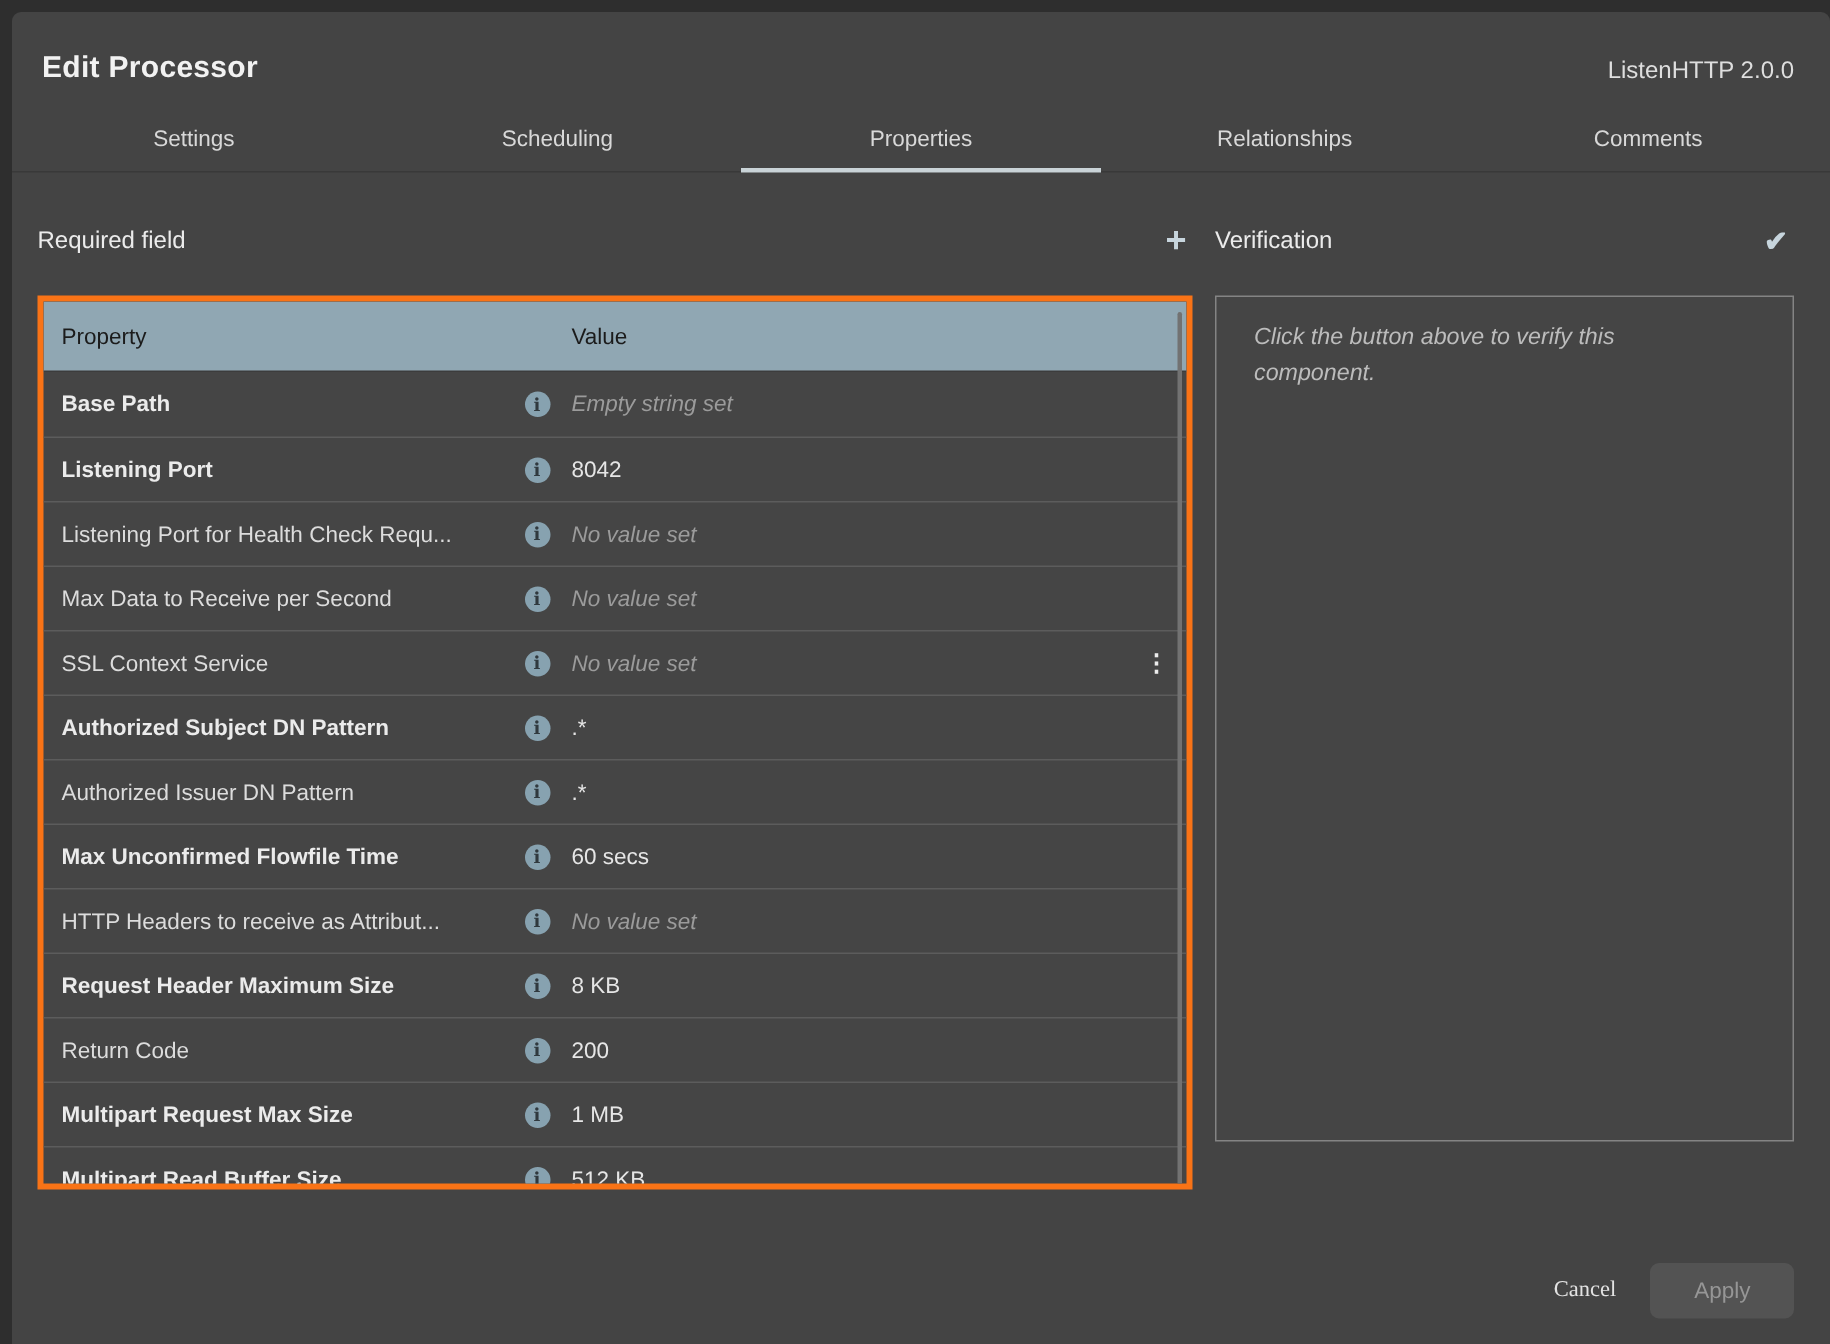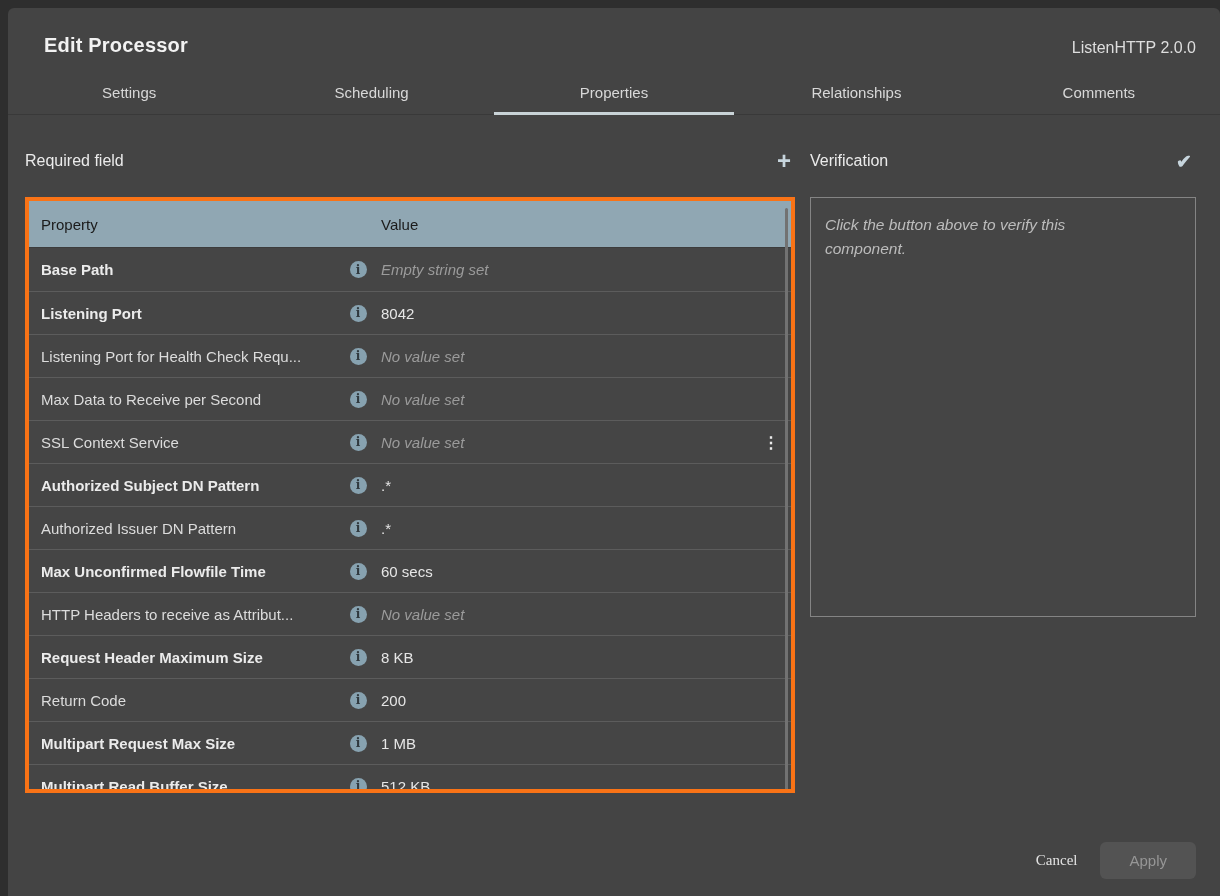--- a/index.html
+++ b/index.html
@@ -5,21 +5,21 @@
   * { margin:0; padding:0; box-sizing:border-box; }
   html,body { width:1220px; height:896px; background:#2e2e2e; overflow:hidden;
               font-family:"Liberation Sans", sans-serif; }
 
   .dialog { position:absolute; left:8px; top:8px; width:1212px; height:888px;
             background:#444444; border-radius:6px 6px 0 0; overflow:hidden;
             display:flex; flex-direction:column; color:#e6e6e6; }
 
   
   .dialog-header { display:flex; align-items:flex-end; justify-content:space-between;
-                   padding:26px 24px 0 36px; }
+                   padding:26px 24px 0 20px; }
   .dialog-title { font-size:20px; font-weight:700; color:#f2f2f2; letter-spacing:.2px; }
   .dialog-subtitle { font-size:16px; color:#dedede; }
 
   
   .tab-bar { display:flex; margin-top:16px; border-bottom:1px solid #393939; }
   .tab { flex:1; text-align:center; padding:11px 0 13px; font-size:15px; color:#d8d8d8;
          position:relative; cursor:pointer; background:none; border:none;
          font-family:inherit; }
   .tab.active::after { content:""; position:absolute; left:1px; right:1px; bottom:-1px;
                        height:3px; background:#c9d3d7; }
@@ -56,21 +56,21 @@
                  justify-content:center; line-height:1; }
   .c-value { flex:1; color:#e6e6e6; }
   .c-value.placeholder { color:#9b9b9b; font-style:italic; }
   .c-menu { width:40px; text-align:center; color:#ececec; font-size:16px;
             font-weight:700; cursor:pointer; background:none; border:none;
             font-family:inherit; }
   .scrollbar { position:absolute; right:3px; top:7px; width:3px; height:582px;
                background:#727272; border-radius:2px; }
 
   
-  .verify-panel { height:420px; border:1px solid #848484; padding:15px 14px;
+  .verify-panel { height:564px; border:1px solid #848484; padding:15px 25px;
                   background:#454545; }
   .verify-panel p { font-style:italic; color:#bcbcbc; font-size:15.5px;
                     line-height:1.55; max-width:320px; }
 
   
   .footer { height:100px; display:flex; justify-content:flex-end;
             align-items:flex-start; padding:46px 24px 0 0; }
   .cancel-btn { background:none; border:none; color:#e3e3e3; font-size:15px;
                 padding:10px 14px; margin-right:9px; cursor:pointer;
                 font-family:Liberation Serif, serif; }

